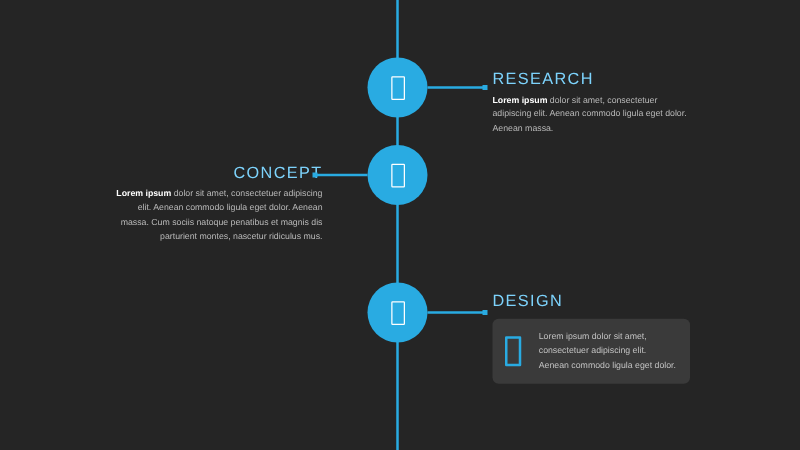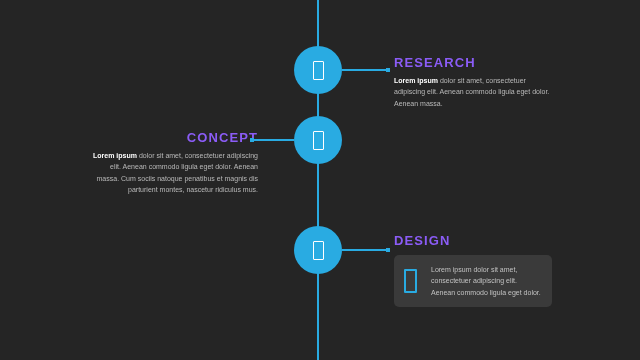--- a/index.html
+++ b/index.html
@@ -76,24 +76,24 @@
   .dot-concept   { left: 250px; top: 137.5px; }
 
   .conn-design   { left: 342px; top: 249px; width: 46px; }
   .dot-design    { left: 386px; top: 247.5px; }
 
   
   .block {
     position: absolute;
   }
   .heading {
-    color: #8b5cf6;
+    color: #7dd3fc;
     font-size: 13px;
     letter-spacing: 1.1px;
-    font-weight: 700;
+    font-weight: 400;
     margin: 0 0 6px 0;
     line-height: 1;
   }
   .body-text {
     color: #b9b9b9;
     font-size: 7px;
     line-height: 1.62;
     margin: 0;
   }
   .body-text b {

